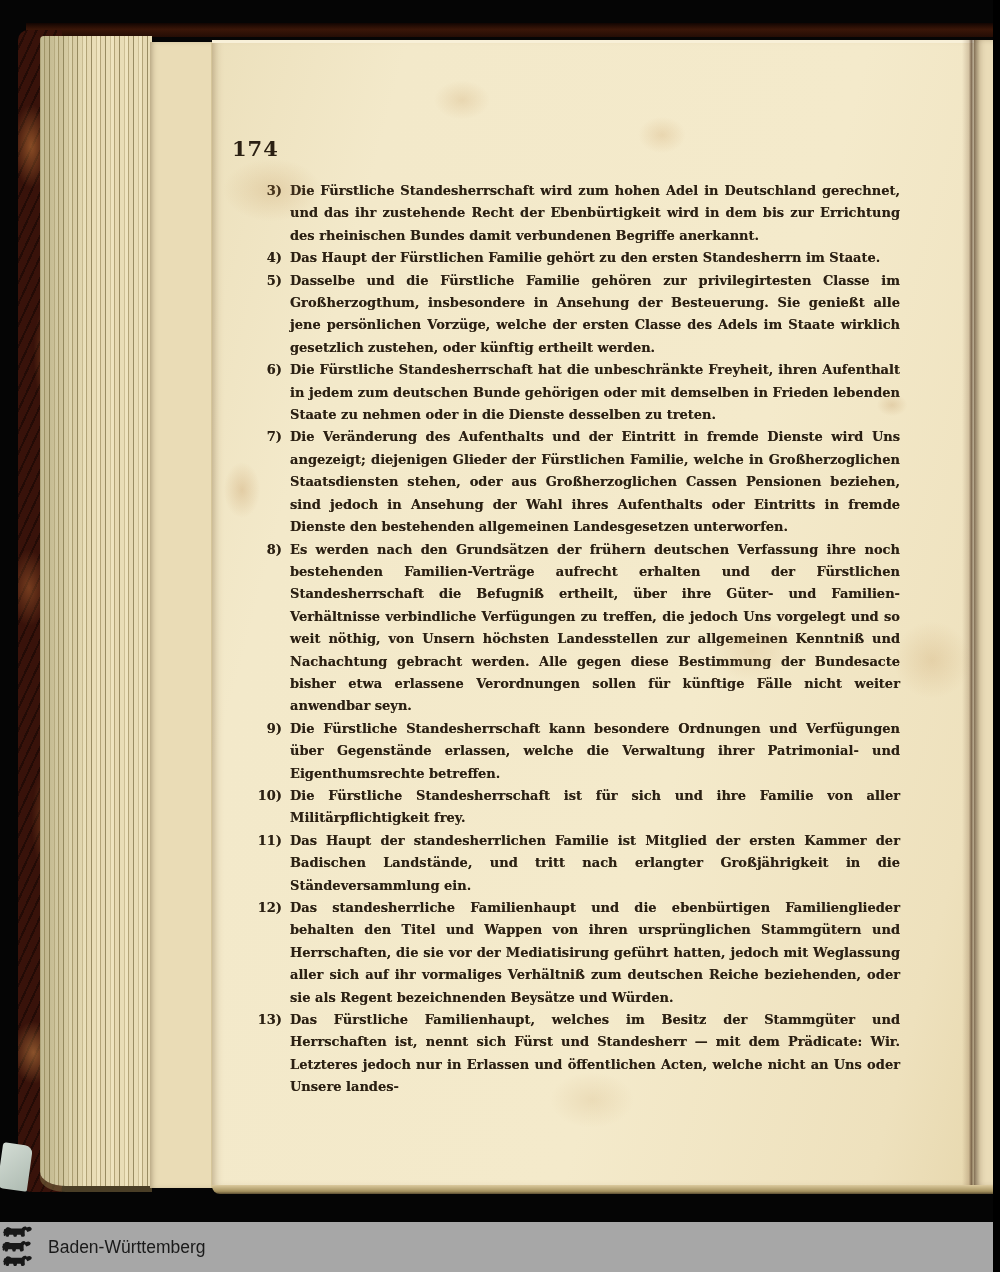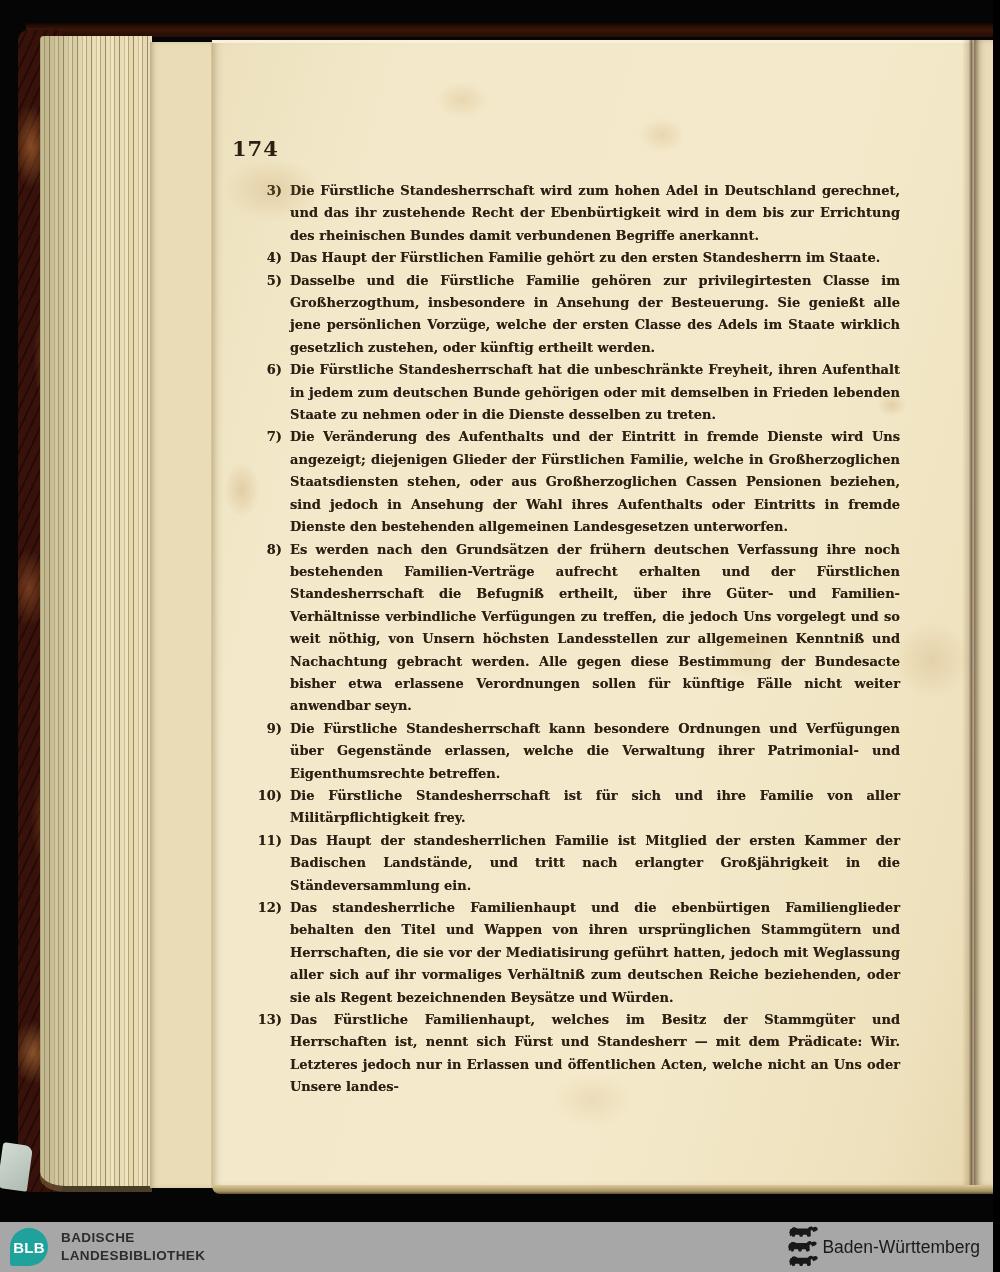--- a/index.html
+++ b/index.html
@@ -118,21 +118,21 @@
     width:38px;height:38px;
     background:#1fa29c;
     border-radius:19px 19px 19px 3px;
     display:flex;align-items:center;justify-content:center;
     color:#fff;font-weight:bold;font-size:15px;letter-spacing:.2px;
   }
   .brand{
     font-weight:bold;font-size:13.5px;line-height:1.3;
     letter-spacing:.4px;color:#2d2d2d;
   }
-  .f-right{display:flex;align-items:center;padding-right:20px;}
+  .f-right{display:flex;align-items:center;gap:12px;padding-right:20px;}
   .coat{width:36px;height:44px;}
   .state-label{font-size:17.5px;color:#1a1a1a;}
 </style>
 </head>
 <body>
 
 <div class="scene">
 
   <div class="cover-top"></div>
   <div class="cover-left"></div>
@@ -203,29 +203,20 @@
   </div>
 </div>
   </div>
 
   <div class="page-bottom-edge"></div>
   <div class="tape-patch"></div>
   <div class="edge-right"></div>
 </div>
 
 <footer class="viewer-bar">
-  <div class="f-left">
-    <div class="blb-logo">
-      <span>BLB</span>
-    </div>
-    <div class="brand">
-      <div>BADISCHE</div>
-      <div>LANDESBIBLIOTHEK</div>
-    </div>
-  </div>
   <div class="f-right">
     <svg class="coat" viewBox="0 0 120 150" xmlns="http://www.w3.org/2000/svg" aria-hidden="true">
       <defs>
         <g id="lion" fill="#181818">
           <path d="M14 40 q-8 -2 -5 -10 q-6 -4 0 -10 q-2 -8 8 -8 q3 -7 12 -5 l8 4 h38 q6 -9 15 -7 q7 2 3 9 l-7 6 v12 q3 9 -6 11 h-6 l-3 -8 h-13 l-3 8 h-9 l-3 -8 h-14 l-3 8 h-8 l-2 -8 z"></path>
           <path d="M88 12 q14 -12 22 -4 q6 6 -4 12 l-10 4 z"></path>
           <circle cx="22" cy="14" r="7"></circle>
         </g>
       </defs>
       <use href="#lion" x="4" y="2" transform="scale(0.92)"></use>

